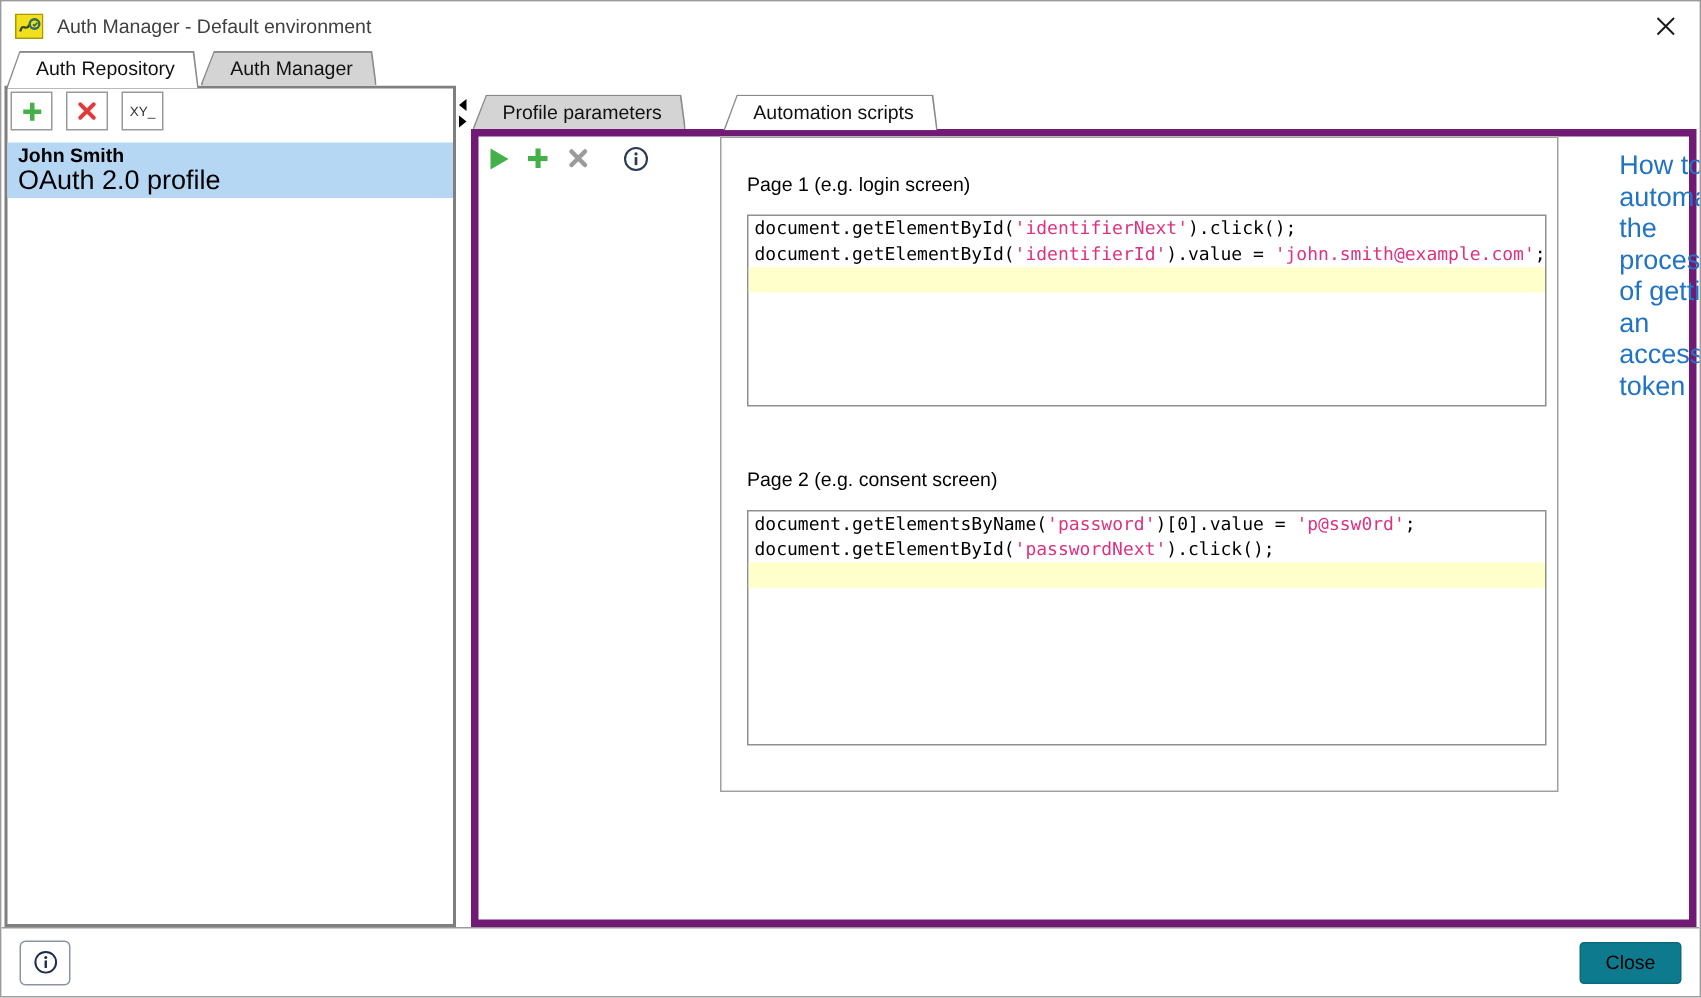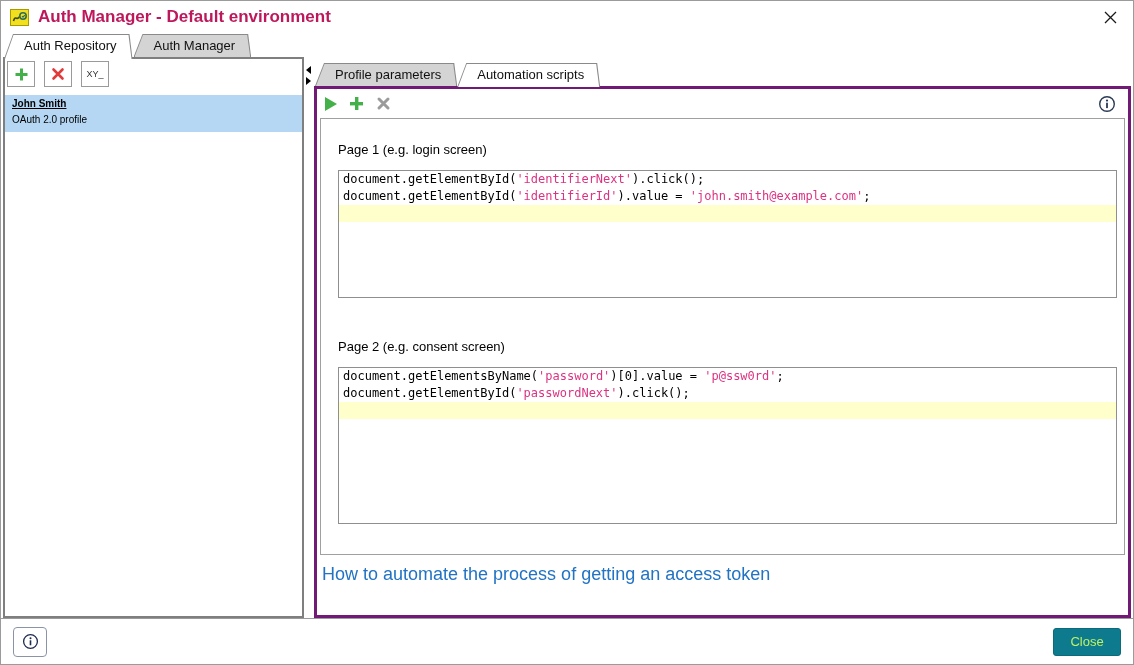--- a/index.html
+++ b/index.html
@@ -2,21 +2,21 @@
 <html><head>
 <meta charset="utf-8">
 <style>
   html,body { margin:0; padding:0; background:#c8c8c8; }
   body { width:1134px; height:665px; font-family:"Liberation Sans",sans-serif; -webkit-font-smoothing:antialiased; }
   .dialog { width:1134px; height:665px; box-sizing:border-box; border:1px solid #9b9b9b; background:#fff;
             display:flex; flex-direction:column; overflow:hidden; }
 
   
   .titlebar { height:32px; display:flex; align-items:center; padding:0 10px 0 9px; gap:9px; background:#fff; flex:none; }
-  .titlebar .title { font-size:17px; font-weight:700; color:#be185d; }
+  .titlebar .title { font-size:13px; font-weight:400; color:#404040; }
   .win-close { margin-left:auto; width:26px; height:26px; display:flex; align-items:center; justify-content:center; cursor:pointer; }
 
   
   .subtitlebar { height:33px; background:#f3f3f3; border-top:1px solid #ececec; border-bottom:1px solid #ececec;
                  display:flex; align-items:center; padding:0 10px; font-size:13px; font-weight:600; color:#111; flex:none; }
 
   
   .tab { clip-path: polygon(9px 0, calc(100% - 3px) 0, 100% 100%, 0 100%);
          background:#8a8a8a; padding:1px 1px 0 1px; cursor:pointer; flex:none; }
   .tab > span { display:block; clip-path: polygon(8.5px 0, calc(100% - 3px) 0, 100% 100%, 0 100%);
@@ -34,34 +34,34 @@
 
   .left-panel { width:301px; flex:none; border:2px solid #7f7f7f; box-sizing:border-box; background:#fff;
                 display:flex; flex-direction:column; }
   .left-toolbar { height:30px; flex:none; display:flex; gap:9px; padding:2px 0 0 2px; }
   .tool-btn { width:28px; height:26px; box-sizing:border-box; border:1px solid #9a9a9a; background:#fff;
               display:flex; align-items:center; justify-content:center; padding:0; cursor:pointer; }
   .rename-glyph { font-size:9px; color:#333; letter-spacing:0; font-family:"Liberation Sans",sans-serif; }
   .profile-list { flex:1; padding-top:4px; }
   .profile-item { padding:1px 7px 4px 7px; cursor:pointer; }
   .profile-item.selected { background:#b5d7f3; }
-  .profile-name { font-size:10px; font-weight:bold; color:#000; line-height:16px;text-decoration:underline; }
-  .profile-type { font-size:10px; color:#000; line-height:16px; }
+  .profile-name { font-size:13px; font-weight:bold; color:#000; line-height:16px; }
+  .profile-type { font-size:18px; color:#000; line-height:16px; }
 
   .splitter { width:10px; flex:none; position:relative; cursor:col-resize; }
   .split-arrows { position:absolute; top:9px; left:2px; display:flex; flex-direction:column; gap:3px; }
   .arr-left  { width:0; height:0; border-top:4px solid transparent; border-bottom:4px solid transparent; border-right:5px solid #000; }
   .arr-right { width:0; height:0; border-top:4px solid transparent; border-bottom:4px solid transparent; border-left:5px solid #000; }
 
   
   .right-panel { flex:1; display:flex; flex-direction:column; min-width:0; }
-  .right-tabs { margin-top:7px; height:22px; display:flex; align-items:flex-end; padding-left:1px; position:relative; z-index:4; flex:none; }
+  .right-tabs { margin-top:7px; height:22px; display:flex; align-items:flex-end; padding-left:1px; position:relative; z-index:4; flex:none;gap:25px; }
   .right-tabs .tab.active { margin-bottom:-1px; }
   .right-tabs .tab.active > span { padding-bottom:5px; }
-  .right-body { flex:1; border:3px solid #701a75; background:#fff; display:flex; flex-direction:column; min-height:0; }
+  .right-body { flex:1; border:5px solid #701a75; background:#fff; display:flex; flex-direction:row; min-height:0;gap:32px; }
 
   .script-toolbar { height:29px; flex:none; display:flex; align-items:center; gap:11px; padding:0 12px 0 8px; }
   .play-icon { width:0; height:0; border-top:7px solid transparent; border-bottom:7px solid transparent; border-left:12px solid #43b049; }
   .icon-btn { background:none; border:none; padding:0; display:flex; align-items:center; cursor:pointer; }
   .spacer { margin-left:auto; }
 
   .scripts-panel { margin:0 3px; border:1px solid #a0a0a0; height:437px; flex:none; box-sizing:border-box; background:#fff; overflow:hidden; }
   .page-label { font-size:13px; color:#000; margin:23px 0 0 17px; }
   .code-editor { margin:13px 7px 0 17px; border:1px solid #8f8f8f; background:#fff; overflow:hidden;
                  font-family:"DejaVu Sans Mono",monospace; font-size:12px; cursor:text; }
@@ -71,21 +71,21 @@
   .code-line.hl { background:#ffffcc; }
   .tok-plain { color:#000; }
   .tok-string { color:#dc3282; }
 
   .help-link { margin:9px 0 0 5px; font-size:18px; color:#2273c3; text-decoration:none; align-self:flex-start; cursor:pointer; }
 
   
   .bottom-bar { height:46px; flex:none; border-top:1px solid #9a9a9a; display:flex; align-items:center; padding:0 12px; background:#fff; box-sizing:border-box; }
   .info-button { width:34px; height:30px; border:1px solid #8a94a6; border-radius:4px; background:#fff;
                  display:flex; align-items:center; justify-content:center; cursor:pointer; padding:0; }
-  .close-button { margin-left:auto; min-width:68px; height:28px; background:#0e7a8e; color:#bef264; border:1px solid #0b6a7c;
+  .close-button { margin-left:auto; min-width:68px; height:28px; background:#0e7a8e; color:#000000; border:1px solid #0b6a7c;
                   border-radius:3px; font-size:13px; font-family:"Liberation Sans",sans-serif; cursor:pointer; }
 </style>
 </head>
 <body>
 
 <div class="dialog">
 
   <div class="titlebar">
     <span style="display:flex;">
       <svg width="19" height="17" viewBox="0 0 19 17">

